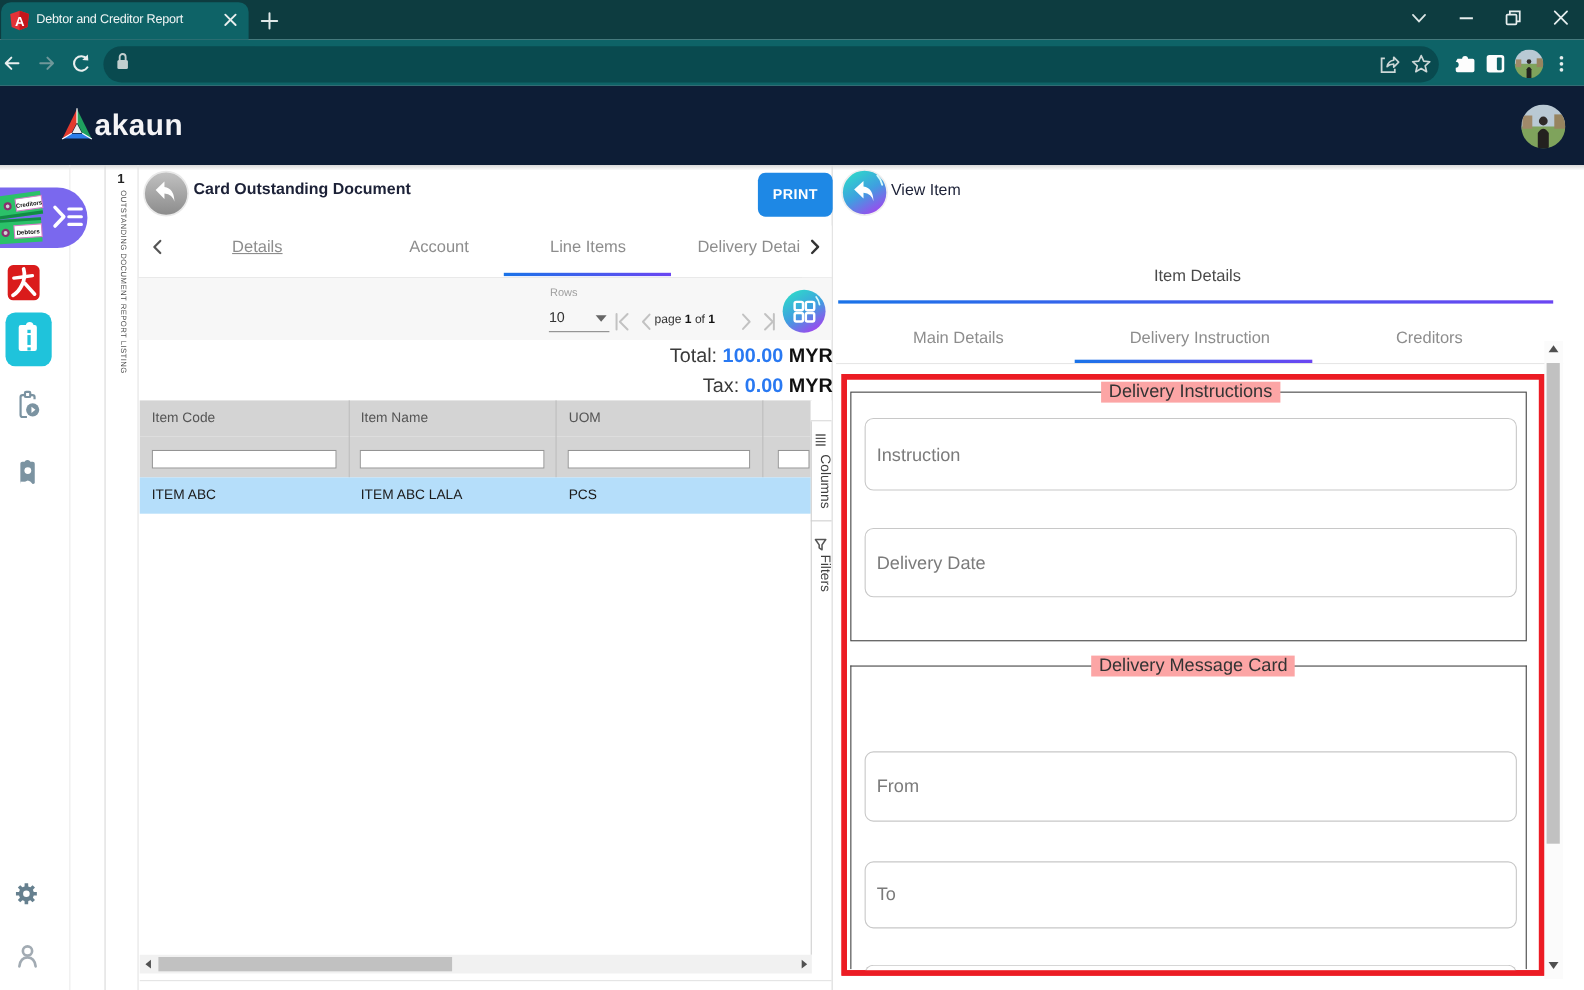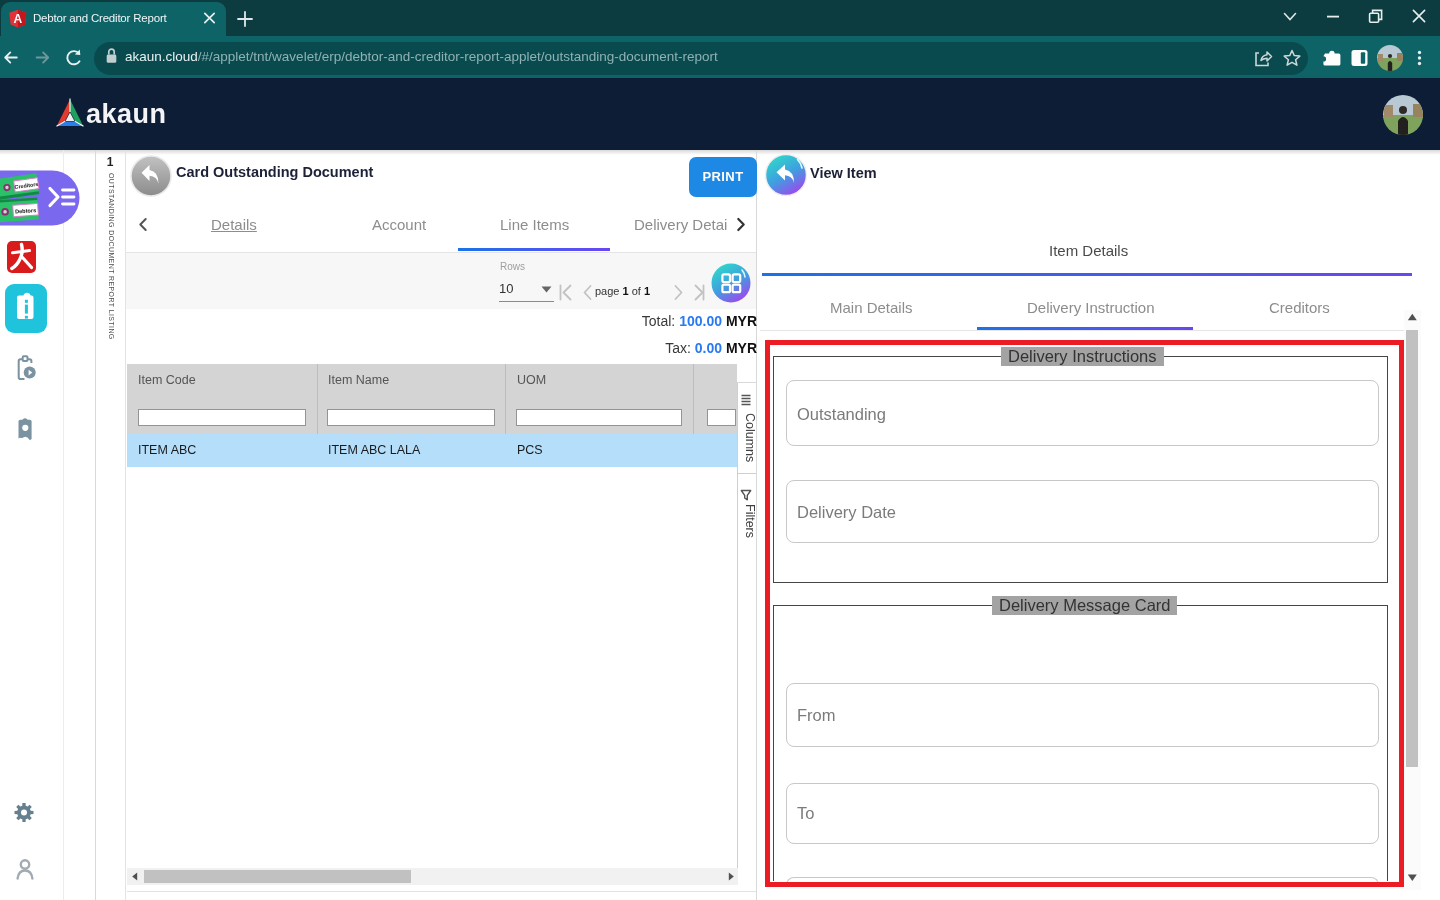--- a/index.html
+++ b/index.html
@@ -36,71 +36,70 @@
   .graytab { position:absolute; top:216px; font-size:15px; color:#8d8d8d; }
   #lp-underline { left:458px; top:248px; width:152px; height:3px;
     background:linear-gradient(90deg,#1a73e8,#6b46f2); }
   #lp-tabborder { left:126px; top:252px; width:630px; height:1px; background:#e4e4e4; }
   #lp-band { left:126px; top:253px; width:630px; height:56px; background:#f7f7f7; }
   #rowslabel { left:500px; top:261px; font-size:10px; color:#9e9e9e; }
   #rows10 { left:499px; top:281px; font-size:13px; color:#333; }
   #rowsline { left:499px; top:301px; width:55px; height:1px; background:#8a8a8a; }
   #pagetext { left:595px; top:285px; font-size:11px; color:#333; }
   #pagetext b { color:#111; }
-  .totline { position:absolute; font-size:14px; color:#3a3a3a; }
+  .totline { position:absolute; font-size:18px; color:#3a3a3a; }
   .totline b.blue { color:#2979f2; }
   .totline b.dark { color:#111; }
   
   #thead { left:127px; top:364px; width:610px; height:33px; background:#d4d4d4; }
   #tfilter { left:127px; top:397px; width:610px; height:37px; background:#d4d4d4; }
   .thtext { position:absolute; top:373px; font-size:12.5px; color:#555; }
   .finput { position:absolute; top:409px; height:17px; background:#fff;
     border:1px solid #949494; }
   #trow { left:127px; top:434px; width:610px; height:33px; background:#b5defa; }
   .trtext { position:absolute; top:443px; font-size:12.5px; color:#1b1b1b; }
   .colsep { position:absolute; top:364px; width:1px; height:70px; background:#bdbdbd; }
   
   #strip-corner { left:737px; top:364px; width:19px; height:19px; background:#fff;
     border-bottom:1px solid #d9d9d9; }
   .striptext { position:absolute; left:738px; width:19px; font-size:12.5px; color:#3f3f3f;
     writing-mode:vertical-rl; }
   
   #hscroll { left:127px; top:868px; width:611px; height:17px; background:#f1f1f1; }
   #hthumb { left:144px; top:870px; width:267px; height:13px; background:#c1c1c1; }
   
-  #rp-title { left:810px; top:165px; font-size:14.5px; font-weight:bold; color:#1c2137; }
+  #rp-title { left:810px; top:165px; font-size:14.5px; font-weight:normal; color:#1c2137; }
   #itemdetails { left:1049px; top:242px; font-size:15px; color:#4a4a4a; }
   #rp-gradline { left:762px; top:273px; width:650px; height:3px;
     background:linear-gradient(90deg,#1a73e8,#6b46f2); }
   .rtab { position:absolute; top:299px; font-size:15px; color:#8d8d8d; }
   #rp-underline { left:977px; top:327px; width:216px; height:3px;
     background:linear-gradient(90deg,#1a73e8,#6b46f2); }
   #rp-tabborder { left:760px; top:330px; width:661px; height:1px; background:#e6e6e6; }
   #redbox { left:765px; top:340px; width:639px; height:547px; border:5px solid #ec1c24;
     background:#fff; }
   .fieldset { position:absolute; border:1.5px solid #454545; background:#fff; }
-  .legend { position:absolute; background:#a3a3a3; padding:0 7px; font-size:16.5px;
+  .legend { position:absolute; background:#fca5a5; padding:0 7px; font-size:16.5px;
     color:#333; }
   .obox { position:absolute; border:1.5px solid #c8c8c8; border-radius:8px;
     background:#fff; }
   .olabel { position:absolute; font-size:16.5px; color:#7b7b7b; }
   
   #vtrack { left:1404px; top:310px; width:17px; height:580px; background:#fbfbfb; }
   #vthumb { left:1406px; top:330px; width:12px; height:437px; background:#c1c1c1; }
 </style>
 </head>
 <body>
 <div id="page">
 
   <div class="abs" id="tabstrip"></div>
   <div class="abs" id="tab"></div>
   <div class="abs" id="tabtitle">Debtor and Creditor Report</div>
   <div class="abs" id="toolbar"></div>
   <div class="abs" id="omnibox"></div>
-  <div class="abs" id="urltext"><b>akaun.cloud</b>/#/applet/tnt/wavelet/erp/debtor-and-creditor-report-applet/outstanding-document-report</div>
   <div class="abs" id="chrome-icons"></div>
 
   <div class="abs" id="appheader"></div>
   <div class="abs" id="logotext">akaun</div>
 
   <div class="abs" id="main"></div>
   <div class="abs" style="left:0; top:150px; width:1440px; height:5px; background:linear-gradient(180deg,#d9d9d9,#ffffff);"></div>
   <div class="abs vline" style="left:63px; top:150px; height:750px; background:#ececec;"></div>
   <div class="abs vline" style="left:95px; top:150px; height:750px; background:#d9d9d9;"></div>
   <div class="abs vline" style="left:125px; top:150px; height:750px; background:#e3e3e3;"></div>
@@ -158,21 +157,21 @@
   <div class="abs rtab" style="left:830px;text-align:right;">Main Details</div>
   <div class="abs rtab" style="left:1027px;">Delivery Instruction</div>
   <div class="abs rtab" style="left:1269px;">Creditors</div>
   <div class="abs" id="rp-underline"></div>
   <div class="abs" id="rp-tabborder"></div>
 
   <div class="abs" id="redbox"></div>
   <div class="abs fieldset" style="left:773px; top:356px; width:615px; height:227px;"></div>
   <div class="abs legend" style="left:1001px; top:347px;">Delivery Instructions</div>
   <div class="abs obox" style="left:786px; top:380px; width:593px; height:66px;"></div>
-  <div class="abs olabel" style="left:797px; top:405px;">Outstanding</div>
+  <div class="abs olabel" style="left:797px; top:405px;">Instruction</div>
   <div class="abs obox" style="left:786px; top:480px; width:593px; height:63px;"></div>
   <div class="abs olabel" style="left:797px; top:503px;">Delivery Date</div>
   <div class="abs fieldset" style="left:773px; top:605px; width:615px; height:276px; border-bottom:none;"></div>
   <div class="abs legend" style="left:992px; top:596px;">Delivery Message Card</div>
   <div class="abs obox" style="left:786px; top:683px; width:593px; height:64px;"></div>
   <div class="abs olabel" style="left:797px; top:706px;">From</div>
   <div class="abs obox" style="left:786px; top:783px; width:593px; height:61px;"></div>
   <div class="abs olabel" style="left:797px; top:804px;">To</div>
   <div class="abs" style="left:786px; top:877px; width:593px; height:9px; border:1.5px solid #c8c8c8; border-bottom:none; border-radius:8px 8px 0 0; background:#fff;"></div>
   <div class="abs" id="redboxborder" style="left:765px; top:340px; width:639px; height:547px; border:5px solid #ec1c24;"></div>

